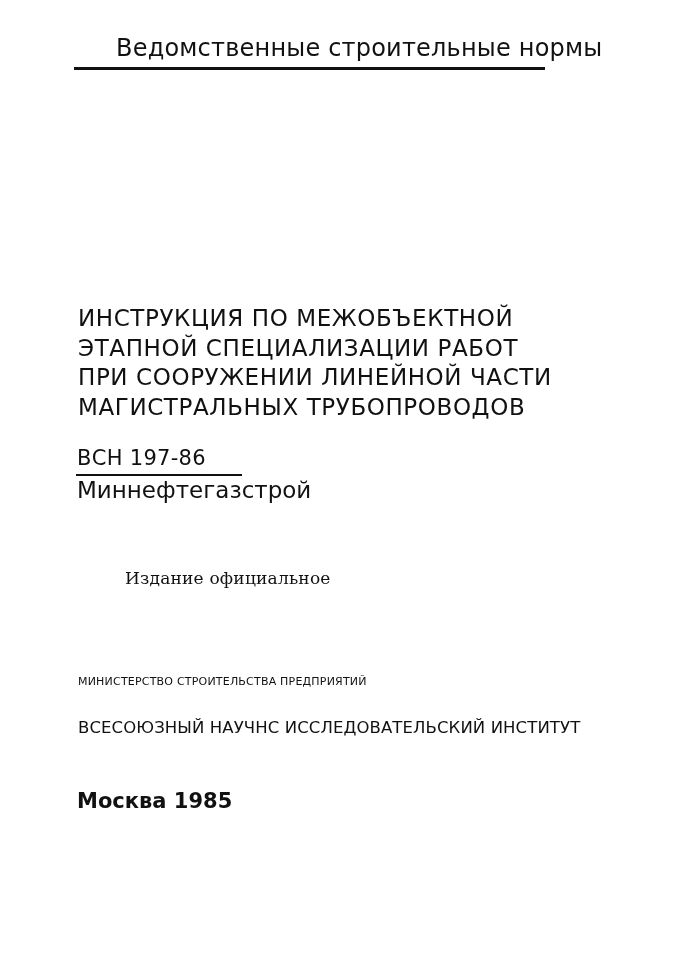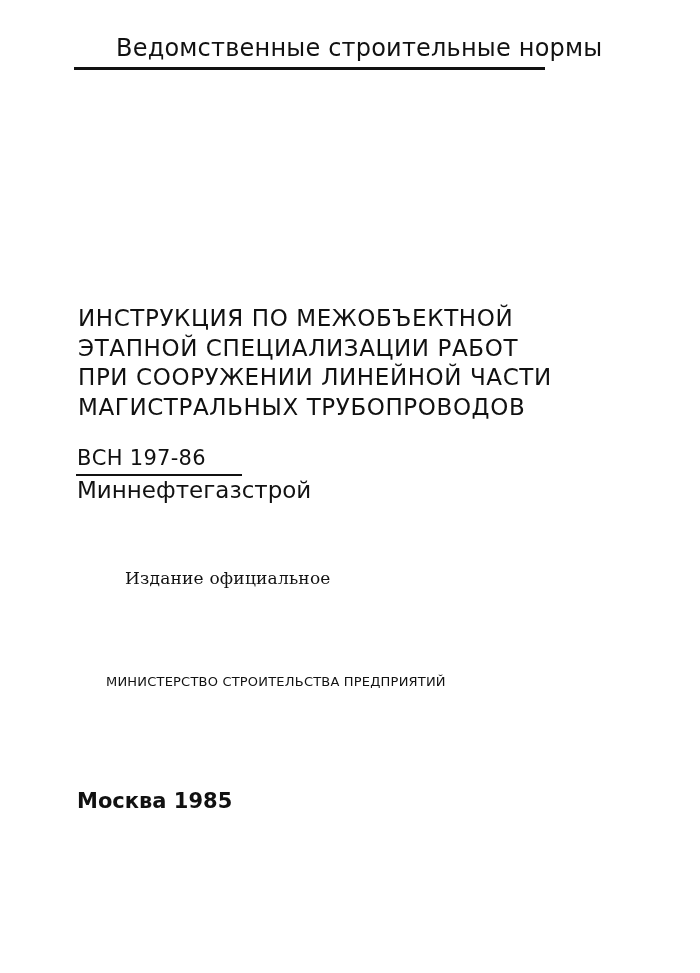--- a/index.html
+++ b/index.html
@@ -69,24 +69,23 @@
       top: 568px;
       font-family: "DejaVu Serif", serif;
       font-size: 17px;
       letter-spacing: 0.2px;
       margin-left: 48px;
     }
 
     .ministry {
       left: 78px;
       top: 672px;
-      font-size: 13px;
+      font-size: 11px;
       line-height: 19px;
       letter-spacing: 0.2px;
-      margin-left: 28px;
     }
     .institute {
       left: 78px;
       top: 718px;
       font-size: 16.5px;
       line-height: 20px;
       letter-spacing: 0.1px;
     }
 
     .imprint {
@@ -113,15 +112,16 @@
 <div class="rule rule-code"></div>
 <div class="abs agency">Миннефтегазстрой</div>
 
 <div class="abs edition">Издание официальное</div>
 
 <div class="abs ministry">
   <div>МИНИСТЕРСТВО СТРОИТЕЛЬСТВА ПРЕДПРИЯТИЙ</div>
 </div>
 
 <div class="abs institute">
+  <div>ВСЕСОЮЗНЫЙ НАУЧНС ИССЛЕДОВАТЕЛЬСКИЙ ИНСТИТУТ</div>
 </div>
 
 <div class="abs imprint">Москва 1985</div>
 
 </body></html>

